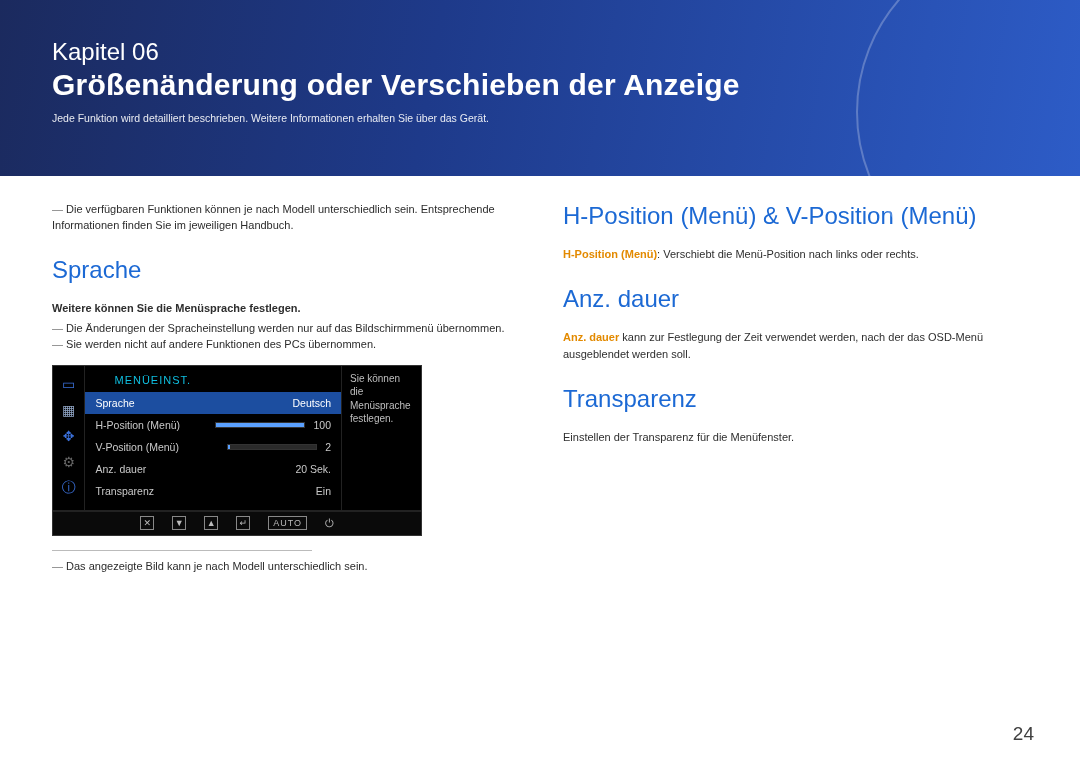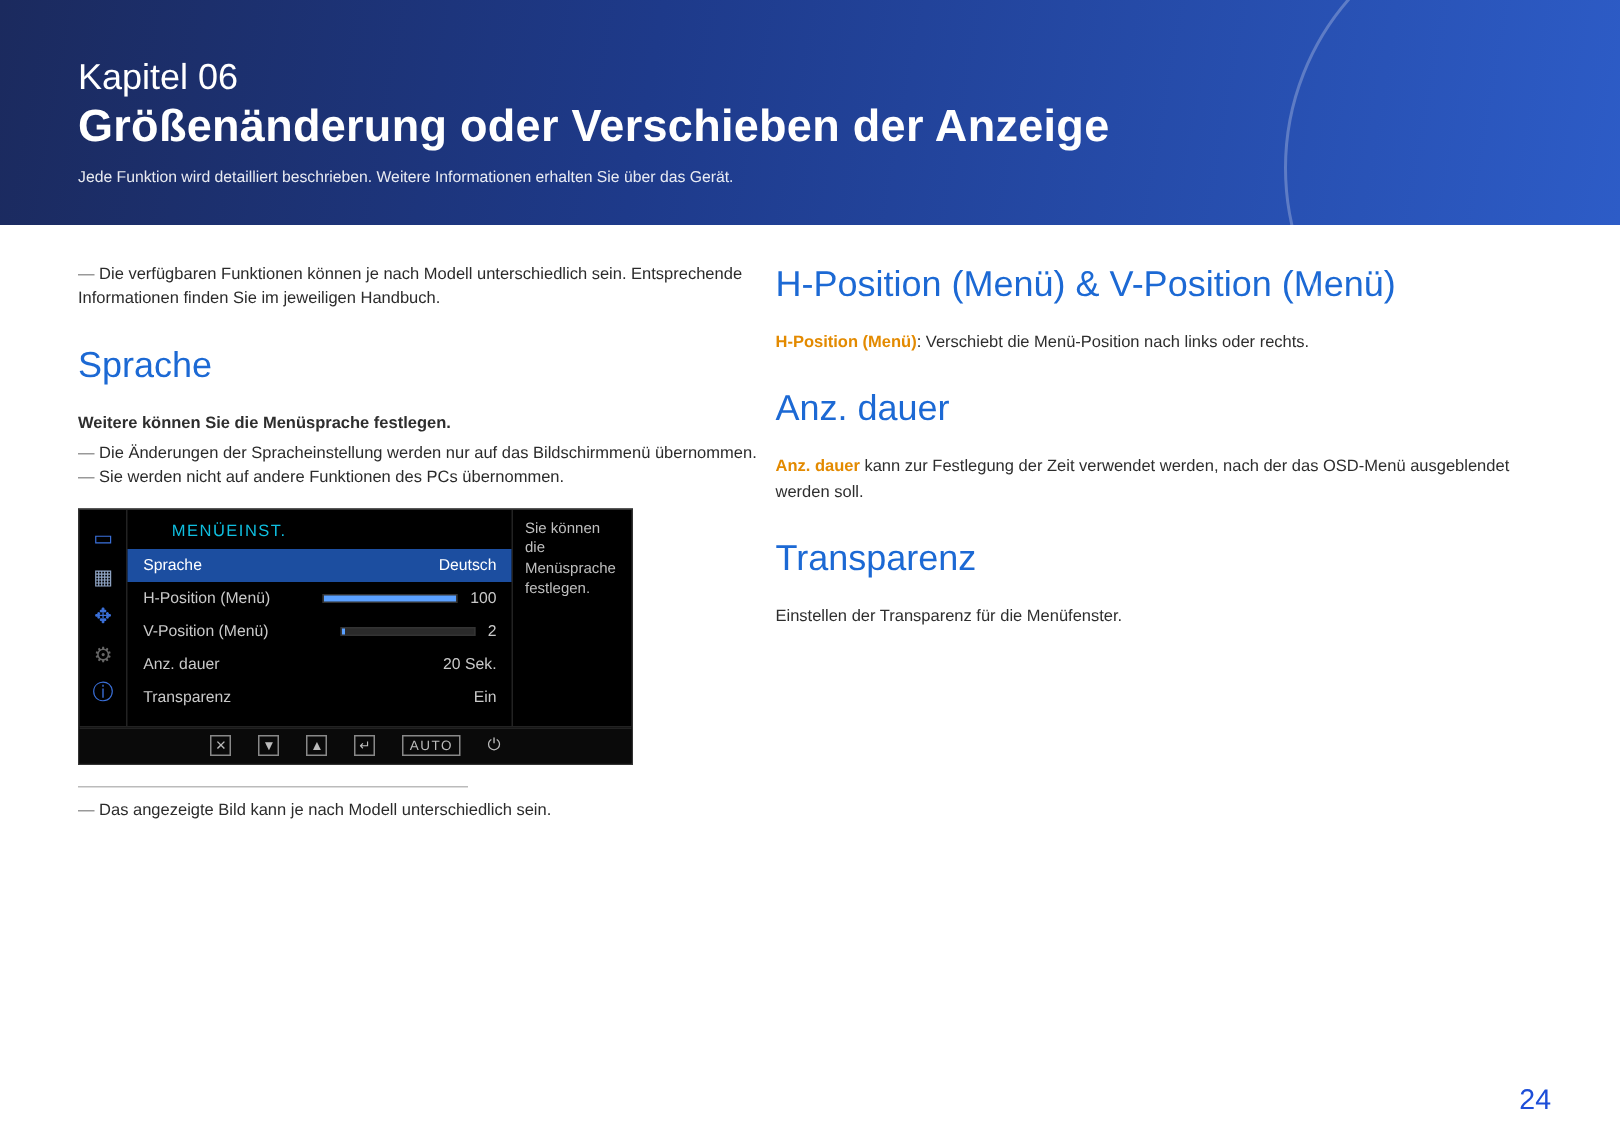--- a/index.html
+++ b/index.html
@@ -9,41 +9,42 @@
     background: #fff;
     font-family: Arial, "Helvetica Neue", sans-serif;
     color: #2e2e2e;
     position: relative;
     overflow: hidden;
   }
 
   
   .banner {
     position: relative;
-    height: 150px;
+    height: 176px;
     background: linear-gradient(100deg, #1b2a5e 0%, #1e3a8a 40%, #2d5cc7 100%);
     color: #fff;
     padding: 38px 52px 0 52px;
   }
   .banner::after {
     content: "";
     position: absolute;
     right: -120px; top: -60px;
     width: 340px; height: 340px;
     border: 2px solid rgba(255,255,255,0.25);
     border-radius: 50%;
   }
   .banner .chapter { font-size: 24px; font-weight: 400; }
   .banner .title   { font-size: 30px; font-weight: 700; margin-top: 2px; letter-spacing: 0.2px;}
   .banner .sub     { font-size: 10.5px; margin-top: 10px; opacity: 0.9; }
 
   
   .cols {
     display: flex;
     padding: 26px 52px 0 52px;
+    gap: 46px;
   }
   .col-left  { flex: 0 0 465px; }
   .col-right { flex: 1 1 auto; }
 
   .footnote {
     font-size: 11px;
     line-height: 1.45;
     color: #2b2b2b;
   }
   .footnote::before {
@@ -165,21 +166,21 @@
   }
   .osd-bar .auto {
     font-size: 9px; letter-spacing: 1px; padding: 1px 4px; border:1px solid #888;
   }
 
   .page-num {
     position: absolute;
     bottom: 18px;
     right: 46px;
     font-size: 19px;
-    color: #1d4ed8;
+    color: #404040;
   }
 </style>
 </head>
 <body>
 
 <div class="banner">
   <div class="chapter">Kapitel 06</div>
   <div class="title">Größenänderung oder Verschieben der Anzeige</div>
   <div class="sub">Jede Funktion wird detailliert beschrieben. Weitere Informationen erhalten Sie über das Gerät.</div>
 </div>

